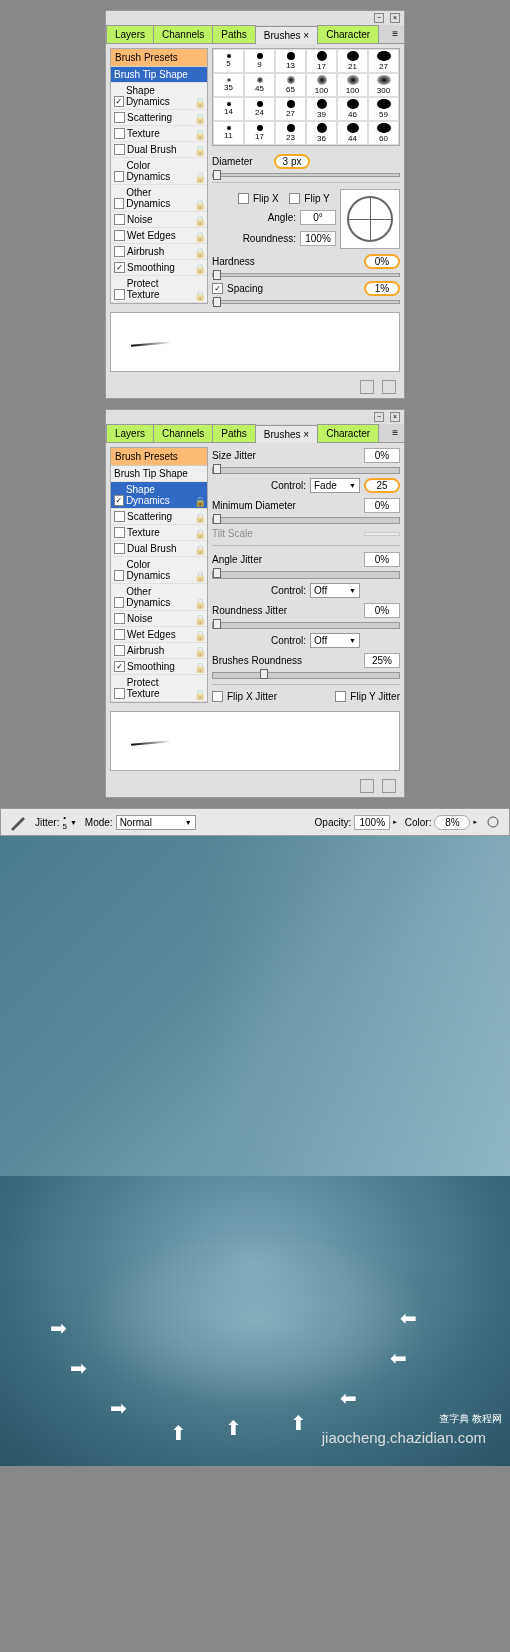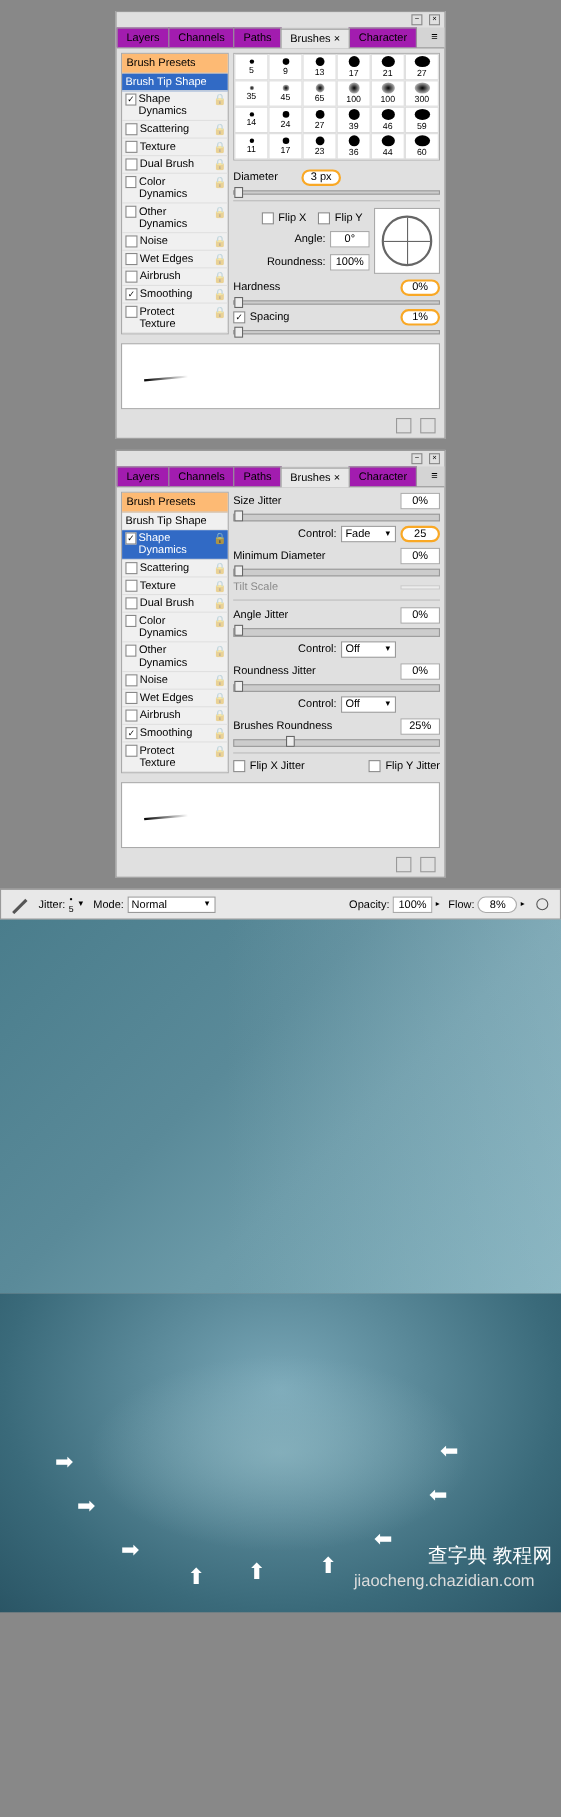--- a/index.html
+++ b/index.html
@@ -1,27 +1,27 @@
 <!DOCTYPE html>
 <html><head>
 <meta charset="utf-8">
 <style>
 *{box-sizing:border-box;margin:0;padding:0;font-family:Tahoma,Arial,sans-serif;font-size:10px}
 body{background:#888;width:510px}
 .panel{background:#e0e0e0;border:1px solid #999;margin:10px auto;width:300px;position:relative}
 .panel-top{display:flex;justify-content:flex-end;gap:6px;padding:2px 4px;height:14px}
 .win-btn{width:10px;height:10px;border:1px solid #888;font-size:7px;text-align:center;line-height:7px;cursor:pointer}
 .tabs{display:flex;background:#d4d4d4;border-bottom:1px solid #999}
-.tab{padding:3px 8px;border:1px solid #999;border-bottom:none;background:#a21caf;margin-right:-1px;cursor:pointer}
+.tab{padding:3px 8px;border:1px solid #999;border-bottom:none;background:#bef264;margin-right:-1px;cursor:pointer}
 .tab.active{background:#e8e8e8;position:relative;top:1px}
 .tab-menu{margin-left:auto;padding:3px 6px;cursor:pointer}
 .panel-body{display:flex;padding:4px;gap:4px}
 .sidebar{width:98px;border:1px solid #aaa;background:#f0f0f0}
 .sb-head{padding:3px 4px;border-bottom:1px solid #ccc;background:#fdba74}
-.sb-item{display:flex;align-items:flex-start;padding:2px 3px;border-bottom:1px solid #e0e0e0;gap:2px}
+.sb-item{display:flex;align-items:flex-end;padding:2px 3px;border-bottom:1px solid #e0e0e0;gap:2px}
 .sb-item.sel{background:#316ac5;color:#fff}
 .chk{width:11px;height:11px;border:1px solid #888;background:#fff;display:inline-flex;align-items:center;justify-content:center;font-size:8px}
 .chk.on::after{content:"✓";color:#000;font-size:8px}
 .lock{width:10px;height:10px;opacity:.4;margin-left:auto}
 .sb-item.sel .lock{opacity:.7}
 .content{flex:1;display:flex;flex-direction:column;gap:3px}
 .brush-grid{display:grid;grid-template-columns:repeat(6,1fr);border:1px solid #aaa;background:#fff;margin-bottom:4px}
 .bcell{border:1px solid #ddd;padding:1px 0;text-align:center;height:24px;display:flex;flex-direction:column;align-items:center;justify-content:center}
 .bdot{width:8px;height:8px;border-radius:50%;background:#000;margin-bottom:1px}
 .bdot.soft{background:radial-gradient(#000,transparent)}
@@ -46,21 +46,21 @@
 .dd-arrow{font-size:7px}
 .toolbar{background:#e8e8e8;display:flex;align-items:center;padding:4px 8px;gap:8px;border:1px solid #999;margin-top:10px}
 .tb-item{display:flex;align-items:center;gap:3px}
 .tb-input{border:1px solid #aaa;background:#fff;padding:1px 3px;width:36px;text-align:center}
 .images{display:flex;flex-direction:column}
 .img1{height:340px;background:linear-gradient(135deg,#4a7d8c 0%,#5a8a99 40%,#6b9aa8 60%,#7aabb8 100%);position:relative}
 .wave{position:absolute;right:0;top:0;width:60%;height:100%;background:linear-gradient(to right,transparent,rgba(180,210,220,0.3))}
 .img2{height:290px;background:radial-gradient(ellipse at center 30%,#7aa8b8,#3a6a7a 70%,#2a5565);position:relative}
 .splash{position:absolute;left:50%;top:50%;transform:translate(-50%,-50%);width:350px;height:180px;background:radial-gradient(ellipse,rgba(150,190,200,0.6),transparent 70%);border-radius:50% 50% 40% 40%}
 .arrow{position:absolute;width:24px;height:24px;color:#fff;font-size:20px}
-.watermark{position:absolute;right:8px;bottom:40px;color:#fff;font-size:18px;text-align:center}
+.watermark{position:absolute;right:8px;bottom:40px;color:#fff;font-size:10px;text-align:center}
 .wm2{position:absolute;right:24px;bottom:20px;color:#ddd;font-size:15px}
 .flex-col{display:flex;flex-direction:column}
 </style>
 </head>
 <body>
 
 <div class="panel">
   <div class="panel-top">
     <div class="win-btn">−</div>
     <div class="win-btn">×</div>
@@ -470,21 +470,21 @@
         <span class="dd-arrow">▼</span>
       </div>
     </div>
   <div style="flex:1"></div>
   <div class="tb-item">
       <span>Opacity:</span>
       <span class="tb-input">100%</span>
       <span class="dd-arrow">▸</span>
     </div>
   <div class="tb-item">
-      <span>Flow:</span>
+      <span>Color:</span>
       <span class="tb-input highlight">8%</span>
       <span class="dd-arrow">▸</span>
     </div>
   <svg width="16" height="16">
       <circle cx="8" cy="8" r="5" fill="none" stroke="#555"></circle>
     </svg>
 </div>
 
 <div class="images">
   <div class="img1">

